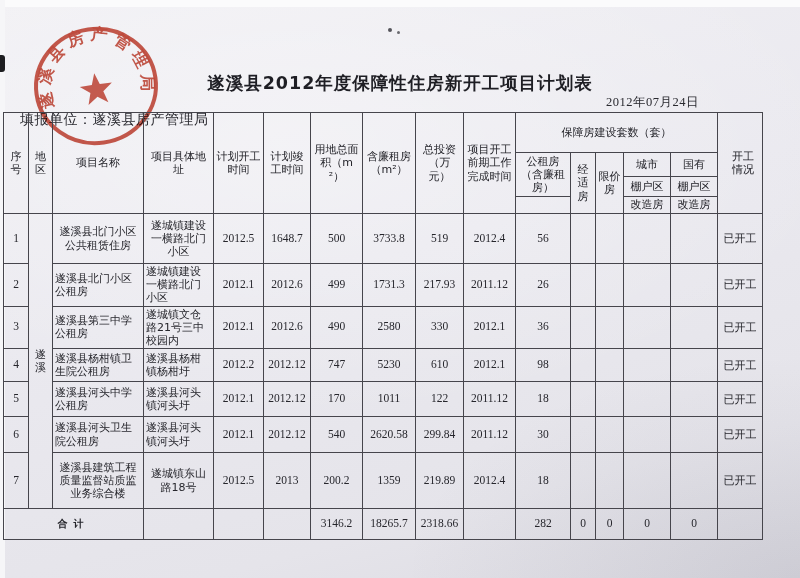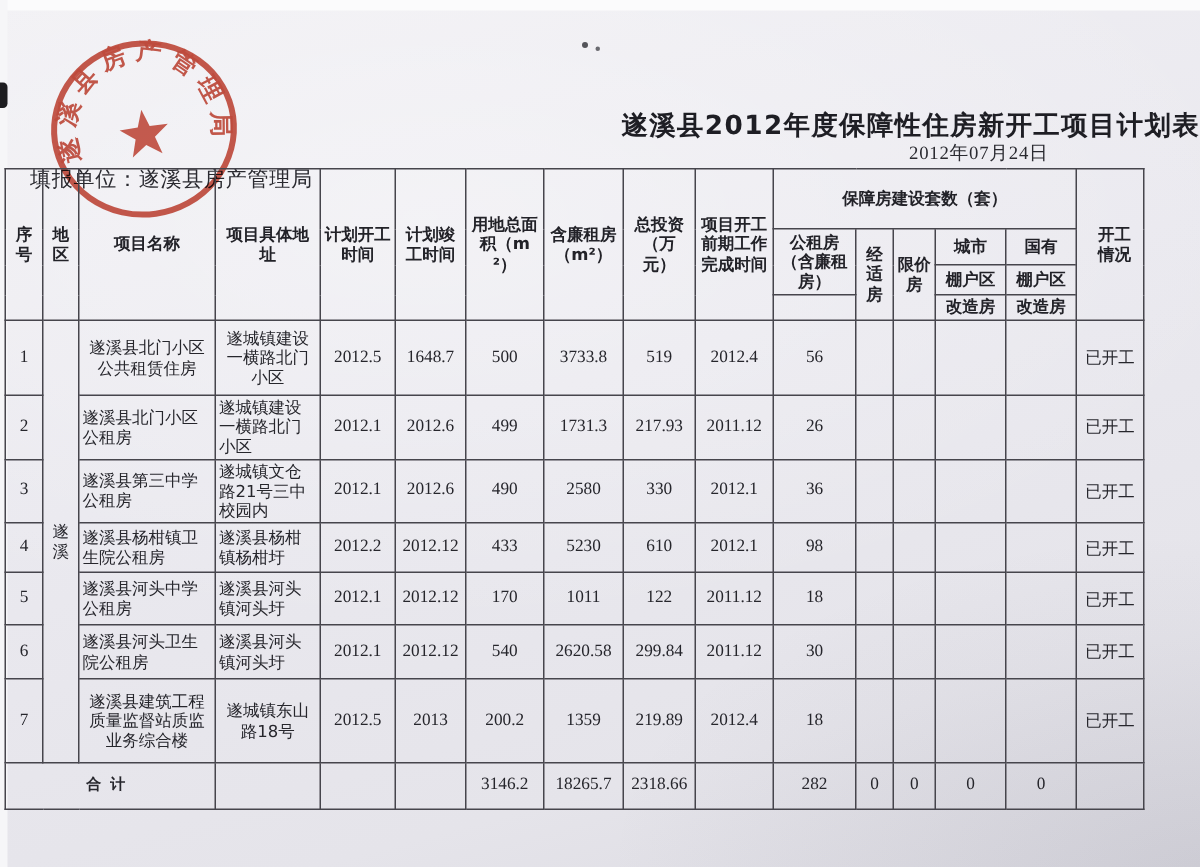--- a/index.html
+++ b/index.html
@@ -16,21 +16,21 @@
       radial-gradient(90% 70% at 100% 100%, rgba(70,70,90,0.10), rgba(0,0,0,0) 55%),
       linear-gradient(165deg,#f1f0f4 0%,#eae9ef 45%,#e5e4ea 80%,#dcdbe2 100%);
   }
   .edge-top{position:absolute;left:0;top:0;width:100%;height:7px;background:#fbfbfc;}
   .edge-left{position:absolute;left:0;top:0;width:5px;height:100%;background:#f6f6f8;}
   .mark-left{position:absolute;left:0;top:55px;width:5px;height:17px;background:#1d1d20;border-radius:0 3px 3px 0;}
   .dot-a{position:absolute;left:388px;top:28px;width:4px;height:4px;background:#54545a;border-radius:50%;}
   .dot-b{position:absolute;left:397px;top:31px;width:3px;height:3px;background:#6a6a70;border-radius:50%;}
 
   .title{
-    position:absolute;left:0;top:71px;width:800px;text-align:right;
+    position:absolute;left:0;top:71px;width:800px;text-align:center;
     font-size:17.5px;font-weight:bold;letter-spacing:1px;color:#1e1e24;
   }
   .unit{
     position:absolute;left:20px;top:111px;
     font-size:14px;font-weight:400;color:#2a2a30;letter-spacing:0.5px;
   }
   .date{
     position:absolute;left:606px;top:94px;
     font-size:12.5px;color:#2a2a30;letter-spacing:0.5px;
     font-family:"Liberation Serif","DejaVu Serif",serif;
@@ -46,21 +46,21 @@
     border-collapse:collapse;table-layout:fixed;
   }
   td{
     border:1.6px solid #46454c;
     padding:1px 2px;
     text-align:center;vertical-align:middle;
     font-size:11px;line-height:1.2;
     word-break:break-all;overflow:hidden;
     color:#26262c;
   }
-  td.hd{font-weight:700;font-size:11px;color:#222228;}
+  td.hd{font-weight:400;font-size:11px;color:#222228;}
   td.num{font-family:"Liberation Serif","DejaVu Serif",serif;font-size:11.5px;}
   td.lft{text-align:left;}
   td.pad8{padding-left:8px;padding-right:8px;text-align:right;}
   td.total-label{font-weight:600;font-size:10px;letter-spacing:6px;}
 </style>
 </head>
 <body>
 
 <div class="paper"></div>
 <div class="edge-top"></div>
@@ -186,21 +186,21 @@
     <td></td>
     <td></td>
     <td>已开工</td>
   </tr>
   <tr style="height:33px">
     <td class="num">4</td>
     <td class="lft">遂溪县杨柑镇卫生院公租房</td>
     <td class="lft">遂溪县杨柑镇杨柑圩</td>
     <td class="num">2012.2</td>
     <td class="num">2012.12</td>
-    <td class="num">433</td>
+    <td class="num">747</td>
     <td class="num">5230</td>
     <td class="num">610</td>
     <td class="num">2012.1</td>
     <td class="num">98</td>
     <td></td>
     <td></td>
     <td></td>
     <td></td>
     <td>已开工</td>
   </tr>

